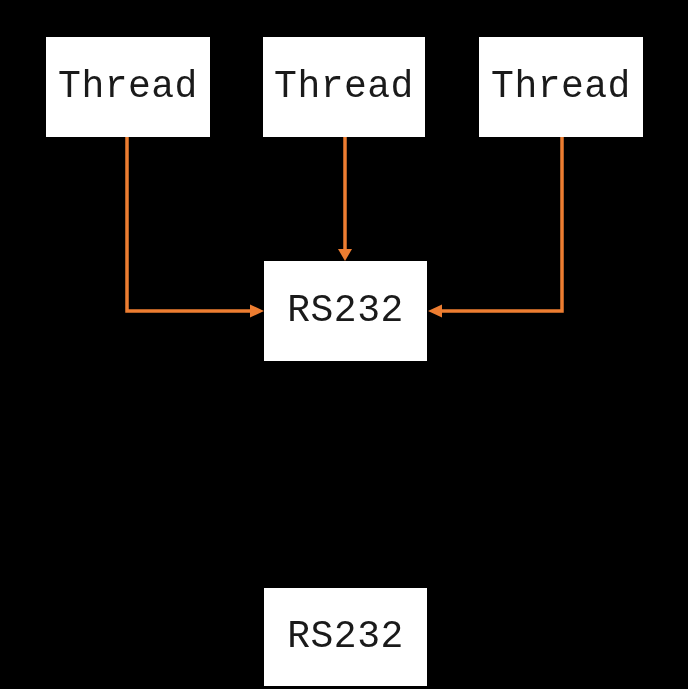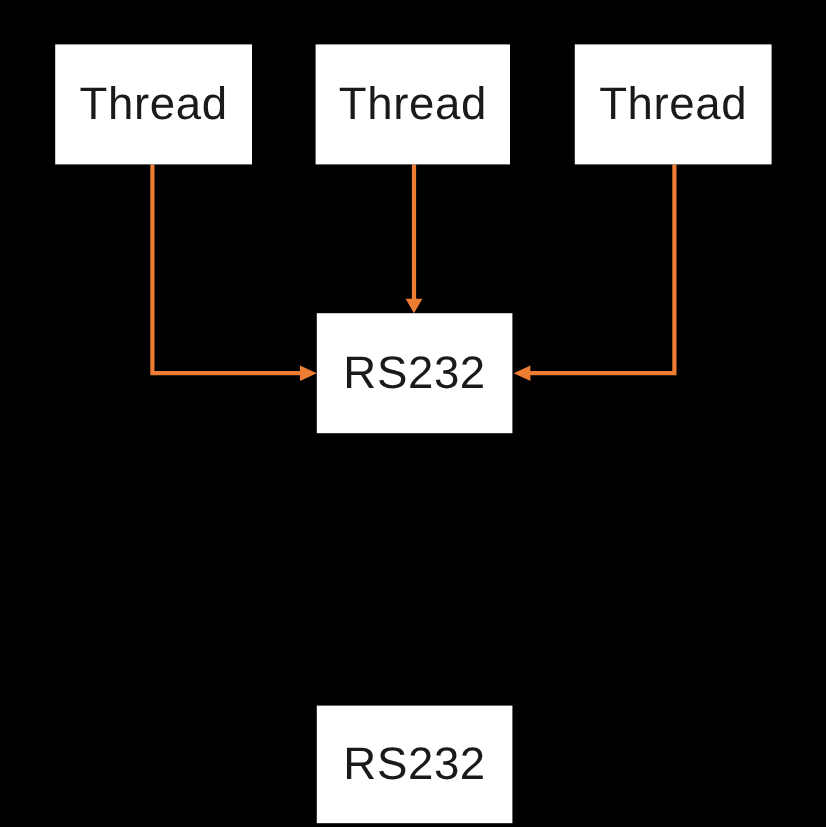--- a/index.html
+++ b/index.html
@@ -6,21 +6,21 @@
     margin: 0;
     padding: 0;
     background: #000;
   }
   .canvas {
     position: relative;
     width: 688px;
     height: 689px;
     background: var(--bg, #000000);
     overflow: hidden;
-    font-family: Liberation Sans, sans-serif;
+    font-family: Liberation Mono, monospace;
   }
   .arrow-layer {
     position: absolute;
     left: 0;
     top: 0;
     width: 688px;
     height: 689px;
     display: block;
   }
   .node {

